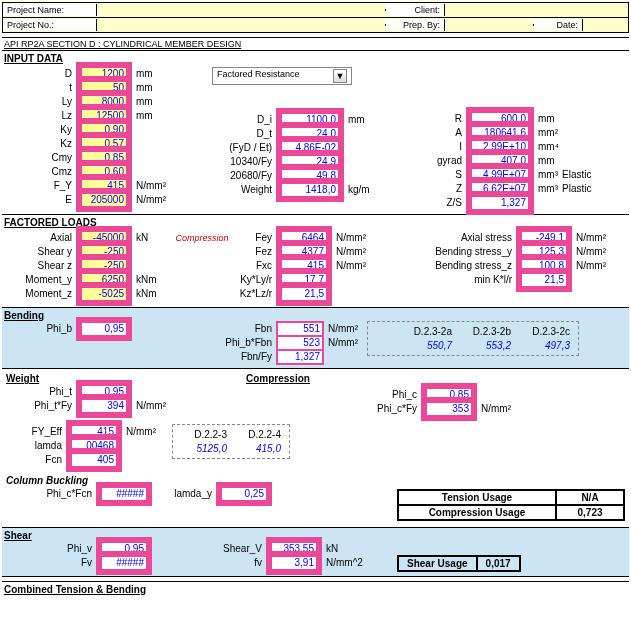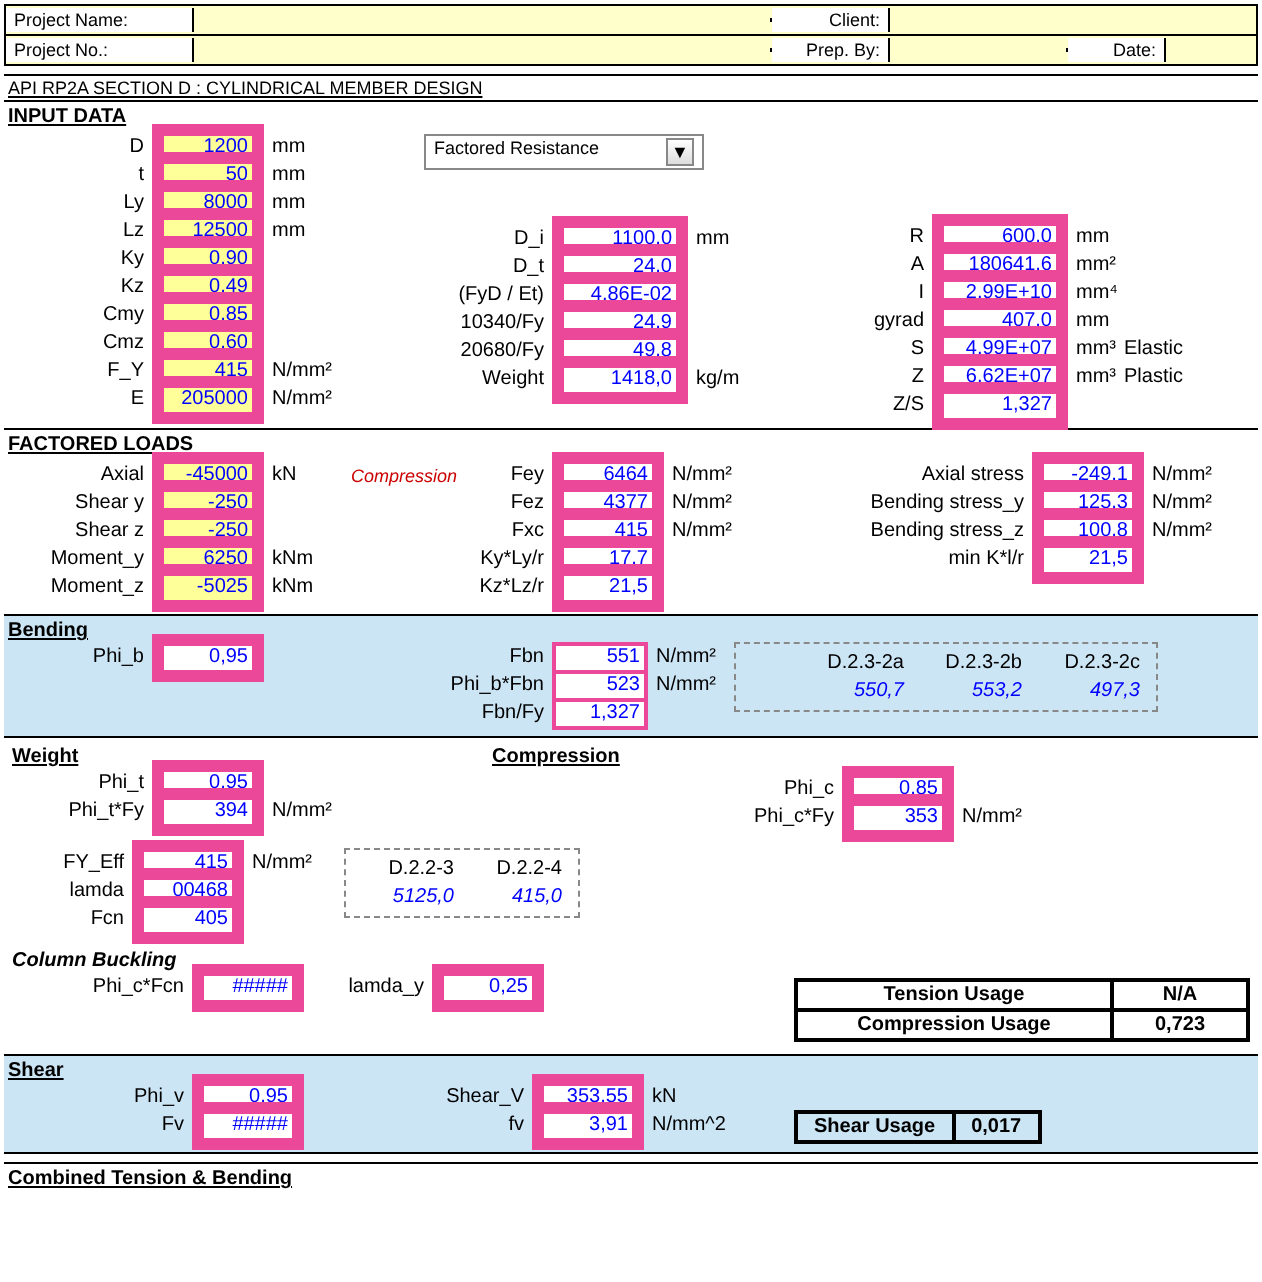--- a/index.html
+++ b/index.html
@@ -154,21 +154,21 @@
         <span class="lbl" style="width:70px">Lz</span>
         <span class="input-box yellow">12500</span>
         <span class="unit">mm</span>
       </div>
     <div class="row">
         <span class="lbl" style="width:70px">Ky</span>
         <span class="input-box yellow">0,90</span>
       </div>
     <div class="row">
         <span class="lbl" style="width:70px">Kz</span>
-        <span class="input-box yellow">0,49</span>
+        <span class="input-box yellow">0,57</span>
       </div>
     <div class="row">
         <span class="lbl" style="width:70px">Cmy</span>
         <span class="input-box yellow">0,85</span>
       </div>
     <div class="row">
         <span class="lbl" style="width:70px">Cmz</span>
         <span class="input-box yellow">0,60</span>
       </div>
     <div class="row">

